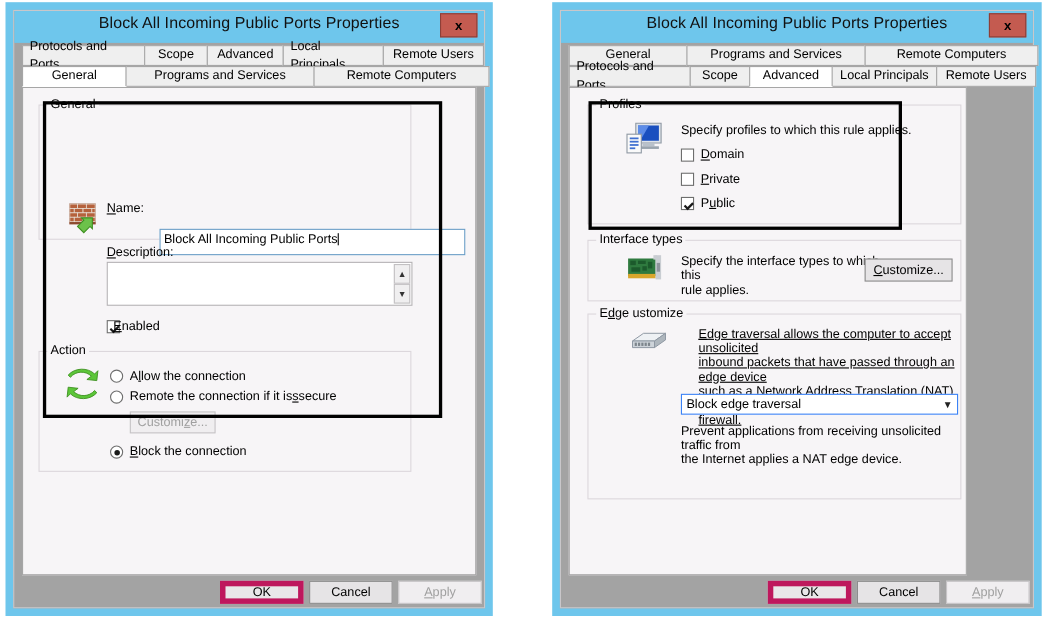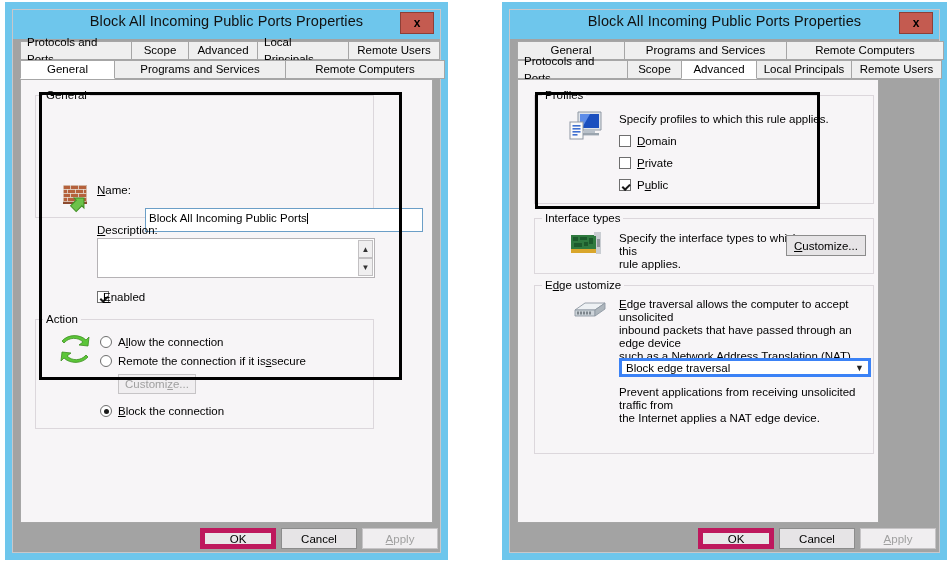--- a/index.html
+++ b/index.html
@@ -83,21 +83,21 @@
   .btn{
     position:absolute;background:#e6e4e6;border:1px solid #8c8c8c;
     box-sizing:border-box;font-size:11.5px;color:#000;cursor:pointer;
     display:flex;align-items:center;justify-content:center;
     font-family:"Liberation Sans",sans-serif;
   }
   .btn.default{border:5px solid #be185d;background:#e9e7e9;}
   .btn.disabled{color:#a0a0a0;background:#f0eef0;border:1px solid #c6c4c6;cursor:default;}
   .blackbox{position:absolute;border:3px solid #000;box-sizing:border-box;pointer-events:none;}
   .combo{
-    position:absolute;background:#fff;border:3px solid #3b82f6;
+    position:absolute;background:#fff;border:1px solid #3b82f6;
     box-sizing:border-box;font-size:11.5px;color:#000;
     display:flex;align-items:center;cursor:pointer;
   }
   .combo .txt{padding-left:4px;flex:1;}
   .combo .arrowbox{
     width:17px;height:100%;display:flex;align-items:center;justify-content:center;
     font-size:9px;color:#222;
   }
   .multiline{position:absolute;font-size:11.5px;line-height:13px;color:#000;}
   .caret{display:inline-block;width:1px;height:11px;background:#000;vertical-align:-2px;}
@@ -357,24 +357,25 @@
         <polygon points="24,12 34,5 34,11 24,18" fill="#aeb6bd" stroke="#8f98a3" stroke-width="0.9"></polygon>
         <g fill="#7d858c">
             <rect x="6" y="13.5" width="2" height="3"></rect>
             <rect x="9" y="13.5" width="2" height="3"></rect>
             <rect x="12" y="13.5" width="2" height="3"></rect>
             <rect x="15" y="13.5" width="2" height="3"></rect>
             <rect x="18" y="13.5" width="2" height="3"></rect>
           </g>
       </svg>
 
-      <div class="multiline" style="left:101px;top:218px;width:250px;">
+      <div class="multiline" style="left:117px;top:218px;width:250px;text-decoration:underline;">
         <div><u>E</u><span>dge traversal allows the computer to accept unsolicited</span></div>
         <div>inbound packets that have passed through an edge device</div>
         <div>such as a Network Address Translation (NAT) router or</div>
+        <div>firewall.</div>
       </div>
 
       <div class="combo" style="left:101px;top:278px;width:252px;height:19px;">
         <span class="txt">Block edge traversal</span>
         <span class="arrowbox">▼</span>
       </div>
 
       <div class="multiline" style="left:101px;top:306px;width:260px;">
         <div>Prevent applications from receiving unsolicited traffic from</div>
         <div>the Internet applies a NAT edge device.</div>

